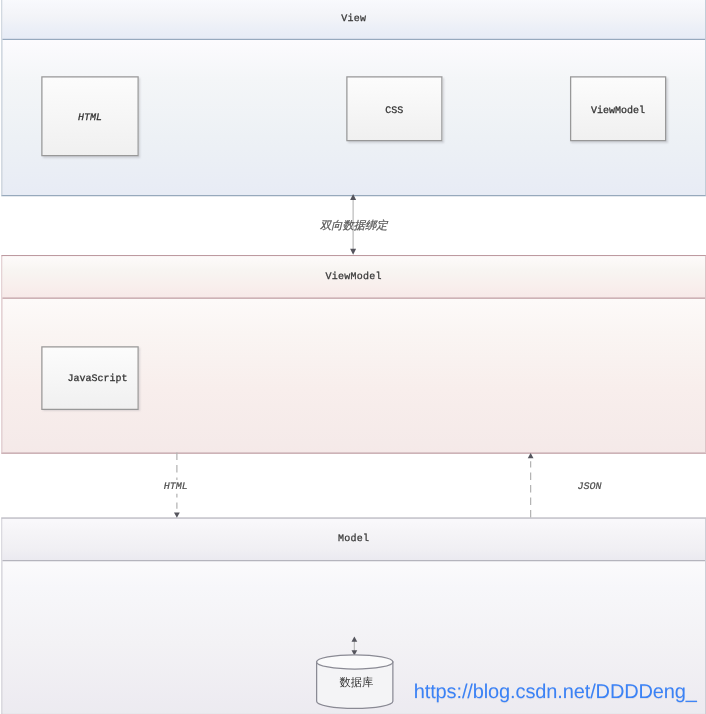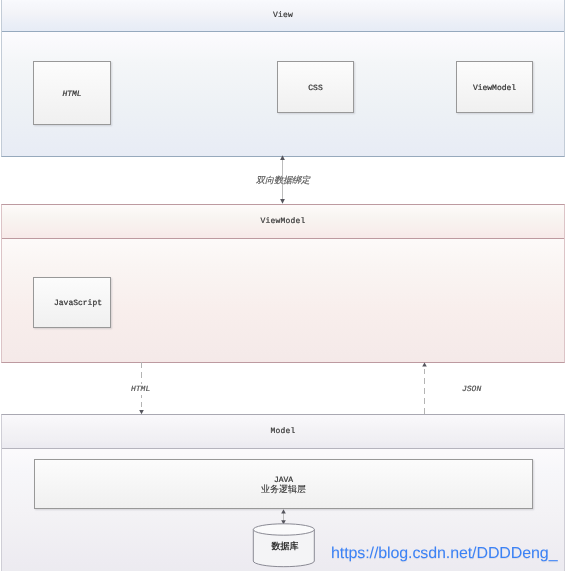--- a/index.html
+++ b/index.html
@@ -78,24 +78,20 @@
     <span>CSS</span>
   </div>
   <div class="nodebox" style="left:456px;top:61px;width:77px;height:52px;">
     <span>ViewModel</span>
   </div>
 
   <div class="nodebox" style="left:33px;top:277px;width:78px;height:51px;padding-left:12px;">
     <span>JavaScript</span>
   </div>
 
-  <div class="nodebox" style="left:34px;top:459px;width:499px;height:50px;padding-top:3px;">
-    <span>JAVA</span>
-    <span class="cjk" style="font-size:9px;line-height:10px;-webkit-text-stroke:0.12px #333;">业务逻辑层</span>
-  </div>
 
   <svg id="connectors" width="565" height="571" viewBox="0 0 565 571">
 
     <g>
       <line x1="282.5" y1="157" x2="282.5" y2="202" stroke="#bcbcbc" stroke-width="1"></line>
       <path d="M282.5,155.2 L284.9,160 L280.1,160 Z" fill="#55555d"></path>
       <path d="M282.5,203.8 L284.9,199 L280.1,199 Z" fill="#55555d"></path>
     </g>
 
     <g>
@@ -116,16 +112,16 @@
 
     <g>
       <path d="M253.3,529.5 L253.3,561 A30.5,5.7 0 0 0 314.3,561 L314.3,529.5 Z" fill="#f4f4f6" stroke="#8a8a94" stroke-width="1"></path>
       <ellipse cx="283.8" cy="529.5" rx="30.5" ry="5.7" fill="#fafafb" stroke="#8a8a94" stroke-width="1"></ellipse>
     </g>
   </svg>
 
   <div class="alabel cjk" style="left:256px;top:174px;">双向数据绑定</div>
   <div class="alabel" style="left:131px;top:384px;">HTML</div>
   <div class="alabel" style="left:414px;top:384px;margin-left:48px;">JSON</div>
-  <div class="dblabel cjk" style="position:absolute;left:253px;top:540px;width:64px;text-align:center;font-size:9px;color:#333;font-weight:bold;">数据库</div>
+  <div class="dblabel cjk" style="position:absolute;left:253px;top:540px;width:64px;text-align:center;font-size:9px;color:#333;">数据库</div>
 
   <div id="watermark">https://blog.csdn.net/DDDDeng_</div>
 </div>
 
 </body></html>

